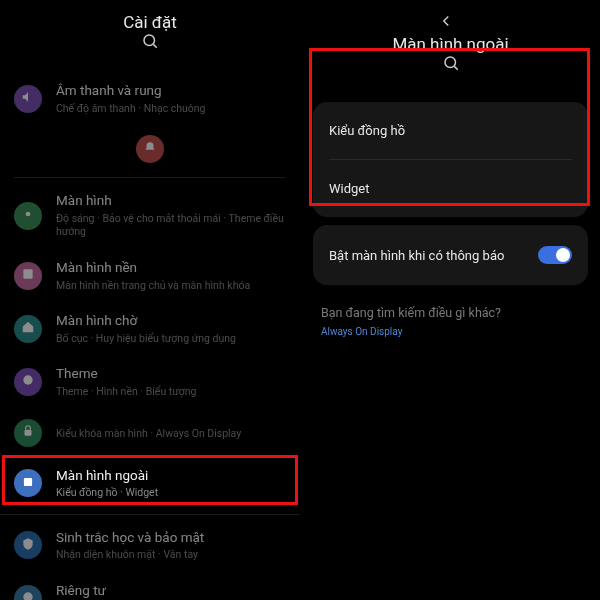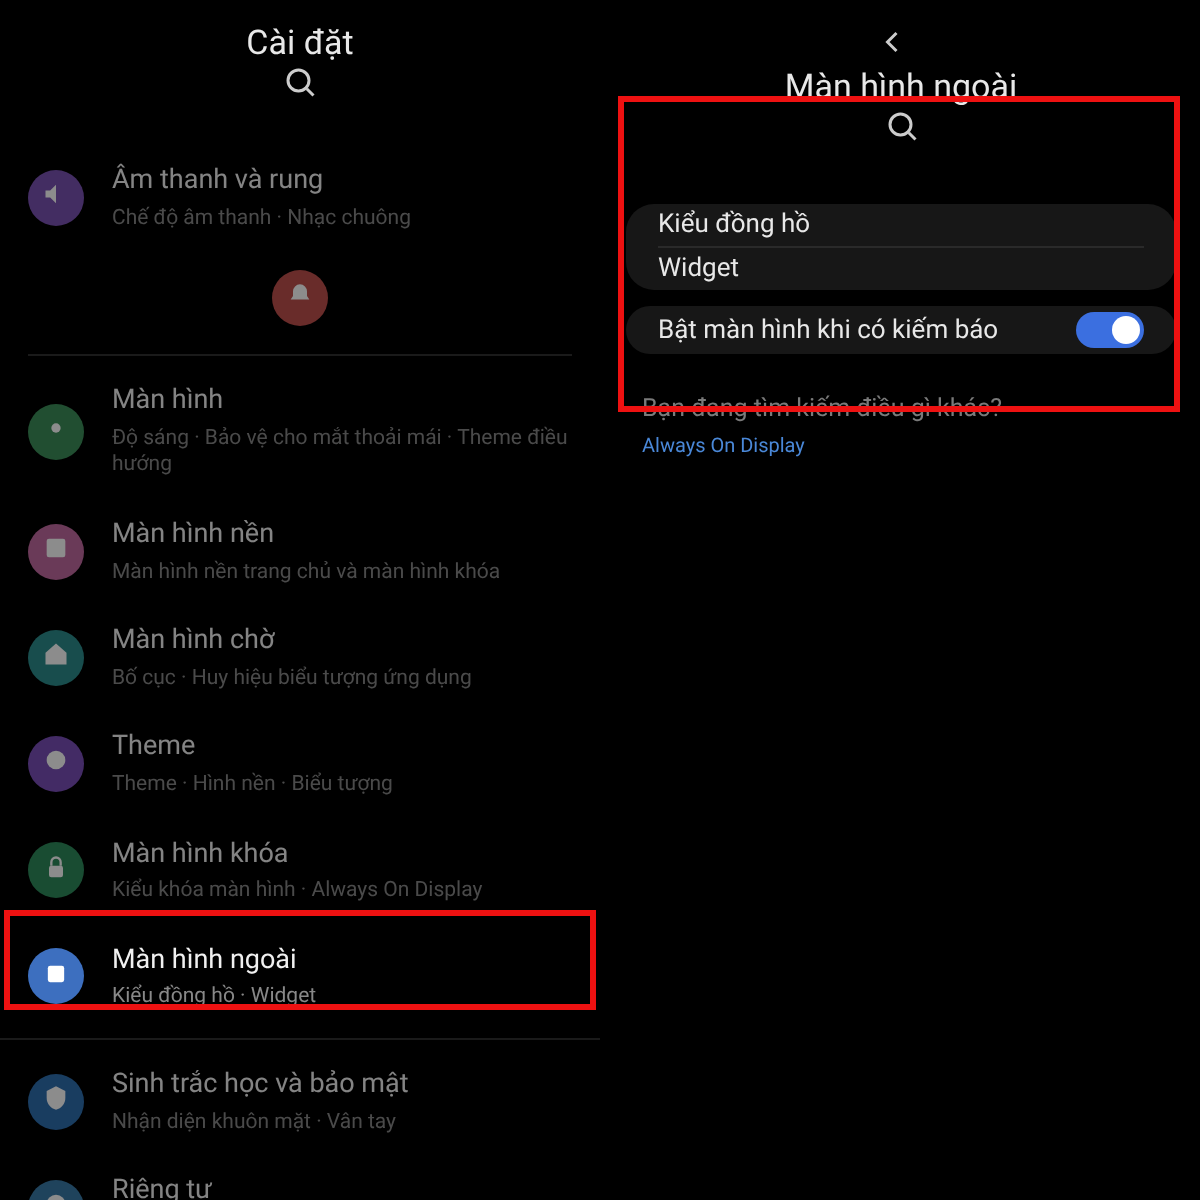--- a/index.html
+++ b/index.html
@@ -59,21 +59,21 @@
     pointer-events: none;
   }
 
   .card {
     background: #171717;
     border-radius: 14px;
     margin: 8px 12px;
     overflow: hidden;
   }
   .card-row {
-    padding: 3px 16px;
+    padding: 21px 16px;
     color: #e8e8e8;
     font-size: 13px;
     display: flex;
     align-items: center;
     justify-content: space-between;
   }
   .card-divider { height: 1px; background: #2a2a2a; margin: 0 16px; }
 
   .toggle {
     width: 34px; height: 18px; border-radius: 10px;
@@ -182,21 +182,20 @@
         </div>
     </div>
     <div class="item">
       <div class="icon" style="background:#2f8a5c">
           <span><svg viewBox="0 0 24 24" fill="#fff">
               <rect x="6" y="10" width="12" height="10" rx="2"></rect>
               <path d="M8 10V7a4 4 0 0 1 8 0v3" fill="none" stroke="#fff" stroke-width="2"></path>
             </svg></span>
         </div>
       <div class="txt">
-          <div class="label">Màn hình khóa</div>
           <div class="sub">Kiểu khóa màn hình  ·  Always On Display</div>
         </div>
     </div>
     <div class="item active">
       <div class="icon" style="background:#3d6fbf">
           <span><svg viewBox="0 0 24 24" fill="#fff">
               <rect x="5" y="5" width="14" height="14" rx="2"></rect>
             </svg></span>
         </div>
       <div class="txt">
@@ -255,21 +254,21 @@
       <span>Kiểu đồng hồ</span>
     </div>
     <div class="card-divider"></div>
     <div class="card-row">
       <span>Widget</span>
     </div>
   </div>
 
   <div class="card">
     <div class="card-row">
-      <span>Bật màn hình khi có kiếm báo</span>
+      <span>Bật màn hình khi có thông báo</span>
       <span class="toggle"></span>
     </div>
   </div>
 
   <div class="hint">Bạn đang tìm kiếm điều gì khác?</div>
   <div class="link">Always On Display</div>
 
   <div class="highlight-right"></div>
 </div>
 

